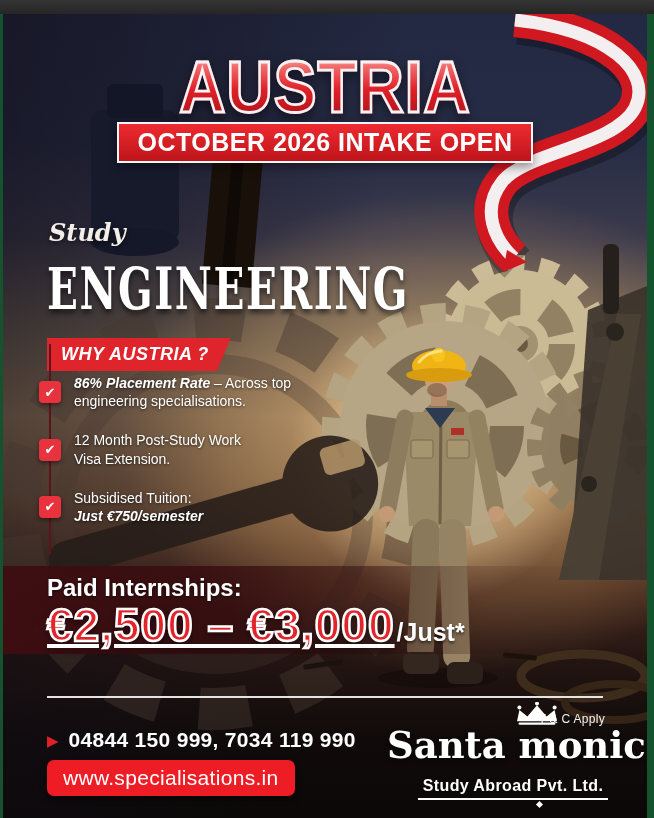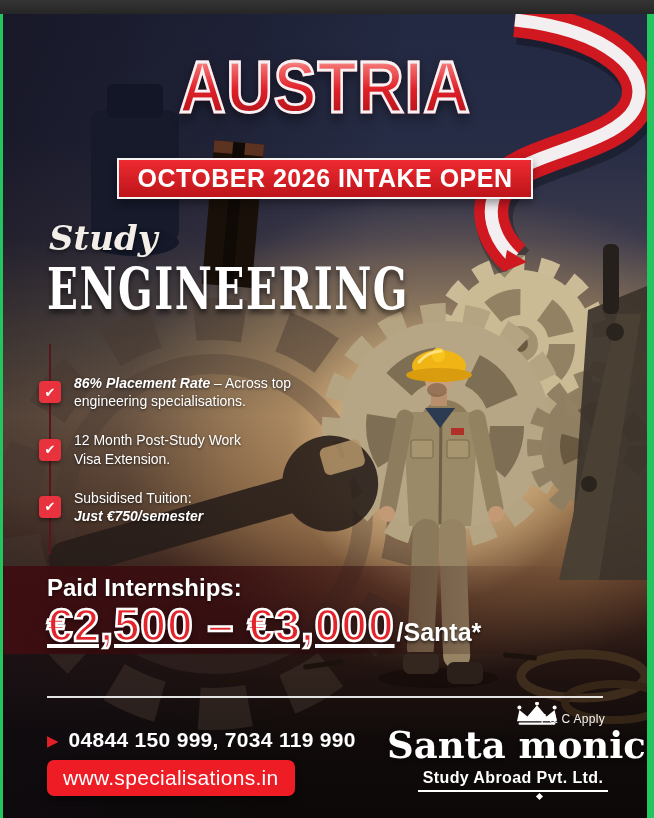--- a/index.html
+++ b/index.html
@@ -1,16 +1,16 @@
 <!DOCTYPE html>
 <html><head>
 <meta charset="utf-8">
 <style>
   html,body{margin:0;padding:0;background:#000;}
-  .stage{position:relative;width:654px;height:818px;background:#22c55e;overflow:hidden;
+  .stage{position:relative;width:654px;height:818px;background:#14532d;overflow:hidden;
          font-family:"Liberation Sans",sans-serif;-webkit-font-smoothing:antialiased;}
   .top-bar{position:absolute;top:0;left:0;right:0;height:14px;background:linear-gradient(180deg,#343434,#262626);}
   .poster{position:absolute;top:14px;left:3px;right:7px;bottom:0;overflow:hidden;
     background:
       radial-gradient(circle 190px at 435px 440px, rgba(255,238,200,.55), rgba(255,225,170,.25) 55%, transparent 78%),
       radial-gradient(ellipse 430px 310px at 70% 52%, rgba(250,205,140,.5), rgba(230,180,110,.22) 55%, transparent 78%),
       linear-gradient(100deg, rgba(16,12,22,.6) 0%, rgba(16,12,22,.3) 30%, transparent 52%),
       linear-gradient(180deg,#232942 0%,#262c45 16%,#3c3a4c 28%,#6f6152 40%,#97795a 50%,#7c5c40 60%,#4a2c20 70%,#241512 80%,#100b0a 90%,#0b0807 100%);
   }
   .scene{position:absolute;inset:0;}
@@ -20,24 +20,24 @@
     transform:scaleY(1.12);transform-origin:center top;
     color:#dc1c24;-webkit-text-stroke:2.5px #f4f2f5;
     filter:drop-shadow(0 4px 5px rgba(0,0,0,.45));}
   @supports ((-webkit-background-clip:text)){
     .page-title{background:linear-gradient(180deg,#ffd3cf 0%,#f26b6b 20%,#e02028 52%,#a80f15 100%);
       -webkit-background-clip:text;background-clip:text;color:transparent;}
   }
   .intake-wrap{position:absolute;top:108px;left:0;width:100%;text-align:center;}
   .intake-banner{display:inline-block;background:linear-gradient(180deg,#ee2b31,#bd141a);
     border:2px solid #f5f5f5;color:#fff;font-weight:700;font-size:25px;letter-spacing:.5px;
-    padding:4px 18px;box-shadow:0 4px 9px rgba(0,0,0,.4);margin-top:36px;}
+    padding:4px 18px;box-shadow:0 4px 9px rgba(0,0,0,.4);}
   
   .study-label{position:absolute;left:46px;top:204px;color:#f3efe8;font-family:"DejaVu Serif",serif;
-    font-style:italic;font-weight:600;font-size:34px;text-shadow:0 2px 4px rgba(0,0,0,.5);}
+    font-style:italic;font-weight:600;font-size:24px;text-shadow:0 2px 4px rgba(0,0,0,.5);}
   .course-title{position:absolute;left:44px;top:246px;color:#fff;font-family:"DejaVu Serif",serif;
     font-weight:700;font-size:52px;line-height:1;letter-spacing:2px;white-space:nowrap;
     transform:scale(.78,1.12);transform-origin:left top;text-shadow:0 3px 6px rgba(0,0,0,.55);}
   
   .why-banner{position:absolute;left:44px;top:324px;background:#e0242b;color:#fff;
     font-weight:700;font-style:italic;font-size:18px;letter-spacing:.5px;
     padding:6px 22px 6px 14px;clip-path:polygon(0 0,100% 0,calc(100% - 14px) 100%,0 100%);
     box-shadow:0 3px 6px rgba(0,0,0,.4);}
   .vline{position:absolute;left:46px;top:330px;width:2px;height:210px;background:#5a141c;}
   .benefits{position:absolute;left:36px;top:360px;width:346px;}
@@ -64,21 +64,21 @@
   .phone-row{position:absolute;left:44px;top:714px;display:flex;align-items:center;gap:10px;}
   .arrow{color:#e02128;font-size:15px;line-height:1;}
   .phones{color:#fff;font-size:21px;font-weight:700;letter-spacing:.3px;}
   .website-pill{position:absolute;left:44px;top:746px;background:#ee1c25;color:#fff;
     font-size:21px;padding:6px 16px;border-radius:7px;letter-spacing:.3px;
     box-shadow:0 3px 6px rgba(0,0,0,.5);}
   .logo{position:absolute;right:8px;top:688px;width:252px;text-align:center;color:#fff;}
   .crown{position:relative;left:24px;height:24px;margin-bottom:-4px;}
   .brand-name{font-family:"DejaVu Serif",serif;font-weight:700;font-size:37px;line-height:1.05;
     white-space:nowrap;text-shadow:0 2px 4px rgba(0,0,0,.6);}
-  .brand-tagline{font-size:16px;font-weight:700;letter-spacing:.4px;margin-top:4px;}
+  .brand-tagline{font-size:16px;font-weight:700;letter-spacing:.4px;margin-top:12px;}
   .tagline-underline{width:190px;height:2px;background:#fff;margin:3px auto 0;}
   .diamond{width:5px;height:5px;background:#fff;transform:rotate(45deg);margin:2px 0 0 150px;}
 </style>
 </head>
 <body>
 
 <div class="stage">
   <div class="top-bar"></div>
 
   <div class="poster">
@@ -188,20 +188,21 @@
     <div class="title-wrap">
       <div class="page-title">AUSTRIA</div>
     </div>
     <div class="intake-wrap">
       <div class="intake-banner">OCTOBER 2026 INTAKE OPEN</div>
     </div>
 
     <div class="study-label">Study</div>
     <div class="course-title">ENGINEERING</div>
 
+    <div class="why-banner">WHY AUSTRIA ?</div>
     <div class="vline"></div>
 
     <div class="benefits">
       <div class="benefit">
         <div class="check">✔</div>
         <div class="benefit-text">
           <span class="line"><span class="em">86% Placement Rate</span> <span>– Across top</span></span>
           <span class="line">engineering specialisations.</span>
         </div>
       </div>
@@ -218,21 +219,21 @@
           <span class="line">Subsidised Tuition:</span>
           <span class="line em">Just €750/semester</span>
         </div>
       </div>
     </div>
 
     <div class="band">
       <div class="band-label">Paid Internships:</div>
       <div class="amount-row">
         <span class="amount">€2,500 – €3,000</span>
-        <span class="amount-suffix">/Santa*</span>
+        <span class="amount-suffix">/Just*</span>
       </div>
     </div>
 
     <div class="tnc">*T &amp; C Apply</div>
     <div class="rule"></div>
 
     <div class="phone-row">
       <span class="arrow">▶</span>
       <span class="phones">04844 150 999, 7034 119 990</span>
     </div>

